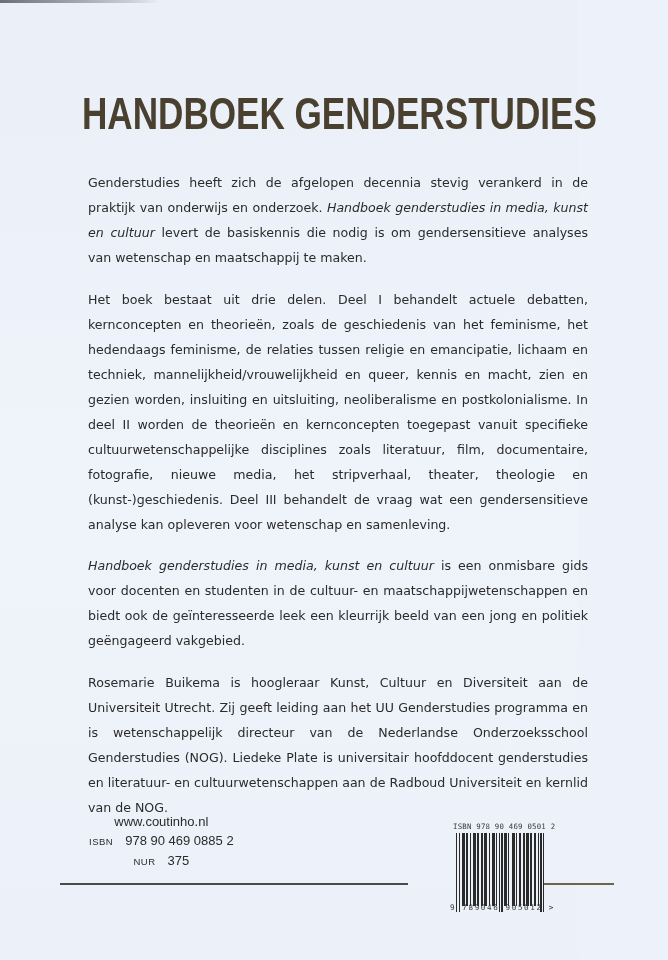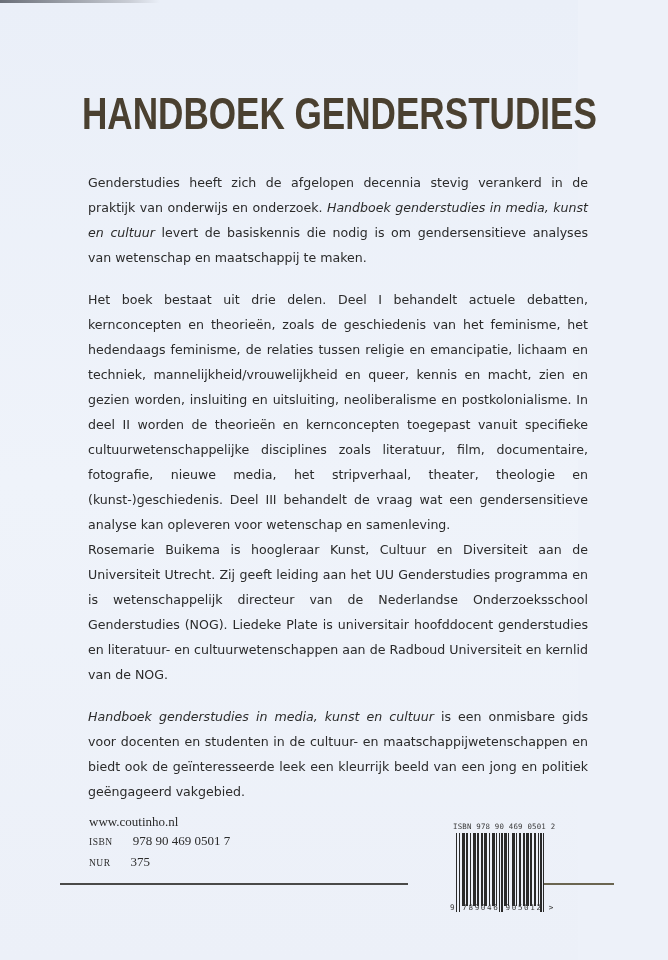--- a/index.html
+++ b/index.html
@@ -26,28 +26,28 @@
     white-space:nowrap;
   }
   .body {
     position:absolute; left:88px; top:170px; width:500px;
     font-family:"DejaVu Sans", sans-serif;
     font-size:12.6px; line-height:25px;
     color:#2b2b2b;
     text-align:justify;
   }
   .body p { margin:0 0 17px 0; }
-  .body p.tight { margin-bottom:0; }
+  .body p.tight { margin-bottom:16px; }
   .body em { font-style:italic; }
   .footer-info {
     position:absolute; left:89px; top:812px;
-    font-family:Liberation Serif, serif;
-    font-size:13px; line-height:19px; color:#2b2b2b;
+    font-family:Liberation Sans, sans-serif;
+    font-size:13px; line-height:19px; color:#2b2b2b;text-align:center;
   }
-  .footer-info .sc { font-size:9.5px; letter-spacing:0.5px; margin-right:20px; }
+  .footer-info .sc { font-size:9.5px; letter-spacing:0.5px; margin-right:12px; }
   .rule { position:absolute; height:2px; background:#4a4a48; top:883px; }
   .rule.left { left:60px; width:348px; }
   .rule.right { left:544px; width:70px; background:#6a6550; }
   .barcode-wrap { position:absolute; left:450px; top:822px; width:118px; height:96px; }
   .isbn-label {
     position:absolute; left:3px; top:0; width:112px;
     font-family:"DejaVu Sans Mono", monospace; font-size:7.4px;
     color:#3a3a3a; letter-spacing:0.2px; white-space:nowrap;
   }
   .bars { position:absolute; left:6px; top:11px; width:104px; height:73px; display:flex; align-items:stretch; }
@@ -69,30 +69,30 @@
   <div class="title">HANDBOEK GENDERSTUDIES</div>
 
   <div class="body">
     <p>
       <span>Genderstudies heeft zich de afgelopen decennia stevig verankerd in de praktijk van onderwijs en onderzoek. </span><em>Handboek genderstudies in media, kunst en cultuur</em><span> levert de basiskennis die nodig is om gendersensitieve analyses van wetenschap en maat­schappij te maken.</span>
     </p>
     <p class="tight">
       <span>Het boek bestaat uit drie delen. Deel I behandelt actuele debatten, kernconcepten en theorieën, zoals de geschiedenis van het feminisme, het hedendaags feminisme, de relaties tussen religie en emancipatie, lichaam en techniek, mannelijkheid/vrou­welijkheid en queer, kennis en macht, zien en gezien worden, insluiting en uitsluiting, neoliberalisme en postkolonialisme. In deel II worden de theorieën en kernconcepten toegepast vanuit specifieke cultuurwetenschappelijke disciplines zoals literatuur, film, documentaire, fotografie, nieuwe media, het stripverhaal, theater, theologie en (kunst-)geschiedenis. Deel III behandelt de vraag wat een gendersensitieve analyse kan opleveren voor wetenschap en samenleving.</span>
     </p>
     <p>
-      <span>Rosemarie Buikema is hoogleraar Kunst, Cultuur en Diversiteit aan de Universiteit Utrecht. Zij geeft leiding aan het UU Genderstudies programma en is wetenschappelijk directeur van de Nederlandse Onderzoeksschool Genderstudies (NOG). Liedeke Plate is universitair hoofddocent genderstudies en literatuur- en cultuurwetenschappen aan de Radboud Universiteit en kernlid van de NOG.</span>
+      <em>Handboek genderstudies in media, kunst en cultuur</em><span> is een onmisbare gids voor docenten en studenten in de cultuur- en maatschappijwetenschappen en biedt ook de geïnteresseerde leek een kleurrijk beeld van een jong en politiek geëngageerd vakgebied.</span>
     </p>
     <p>
-      <em>Handboek genderstudies in media, kunst en cultuur</em><span> is een onmisbare gids voor docenten en studenten in de cultuur- en maatschappijwetenschappen en biedt ook de geïnteresseerde leek een kleurrijk beeld van een jong en politiek geëngageerd vakgebied.</span>
+      <span>Rosemarie Buikema is hoogleraar Kunst, Cultuur en Diversiteit aan de Universiteit Utrecht. Zij geeft leiding aan het UU Genderstudies programma en is wetenschappelijk directeur van de Nederlandse Onderzoeksschool Genderstudies (NOG). Liedeke Plate is universitair hoofddocent genderstudies en literatuur- en cultuurwetenschappen aan de Radboud Universiteit en kernlid van de NOG.</span>
     </p>
   </div>
 
   <div class="footer-info">
     <div>www.coutinho.nl</div>
-    <div><span class="sc">ISBN</span><span>978 90 469 0501 7</span></div>
+    <div><span class="sc">ISBN</span><span>978 90 469 0885 2</span></div>
     <div><span class="sc">NUR</span><span>375</span></div>
   </div>
 
   <div class="rule left"></div>
   <div class="rule right"></div>
 
   <div class="barcode-wrap">
     <div class="isbn-label">ISBN 978 90 469 0501 2</div>
     <div class="bars">
       <span class="long" style="width:1.4px"></span>

